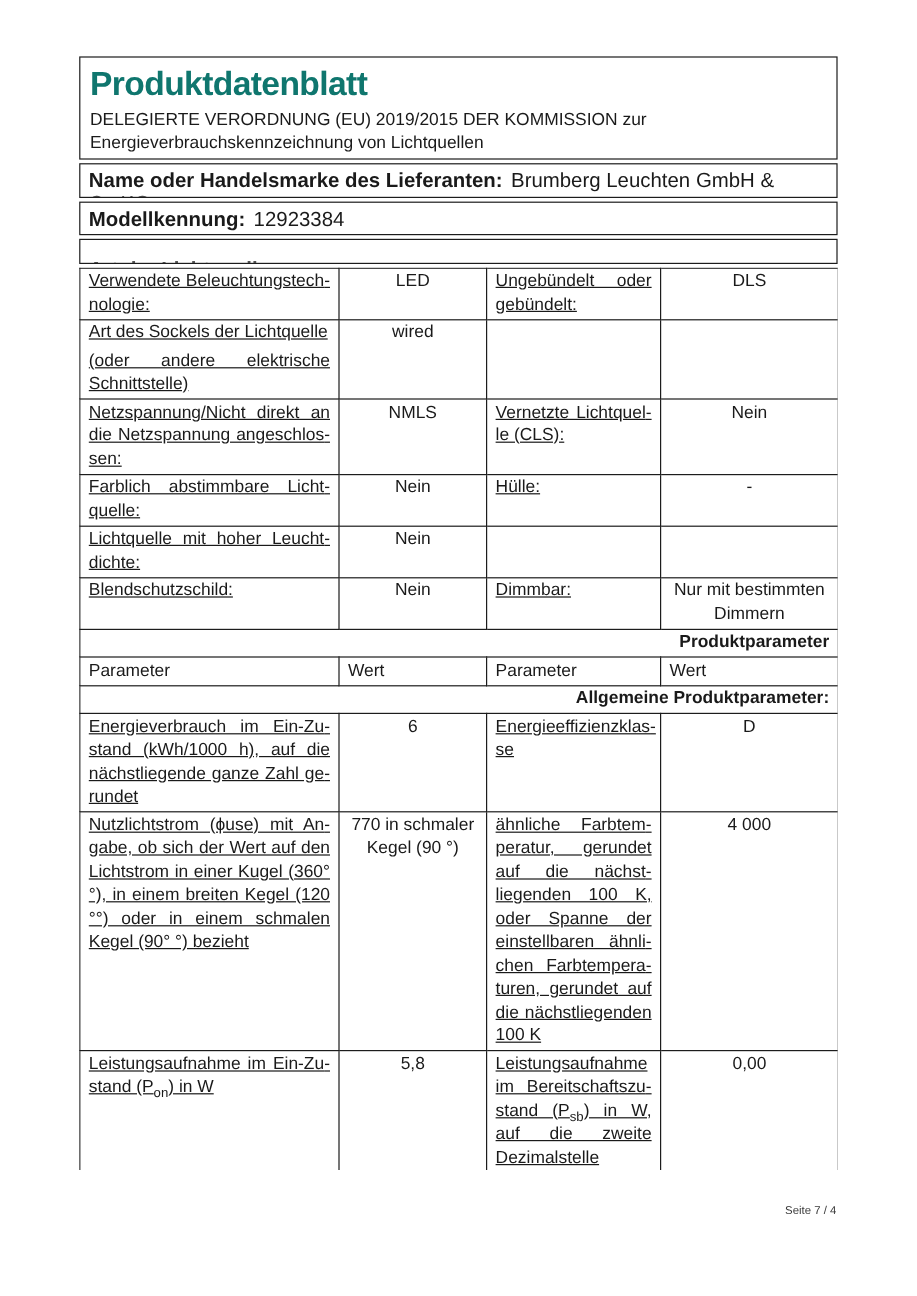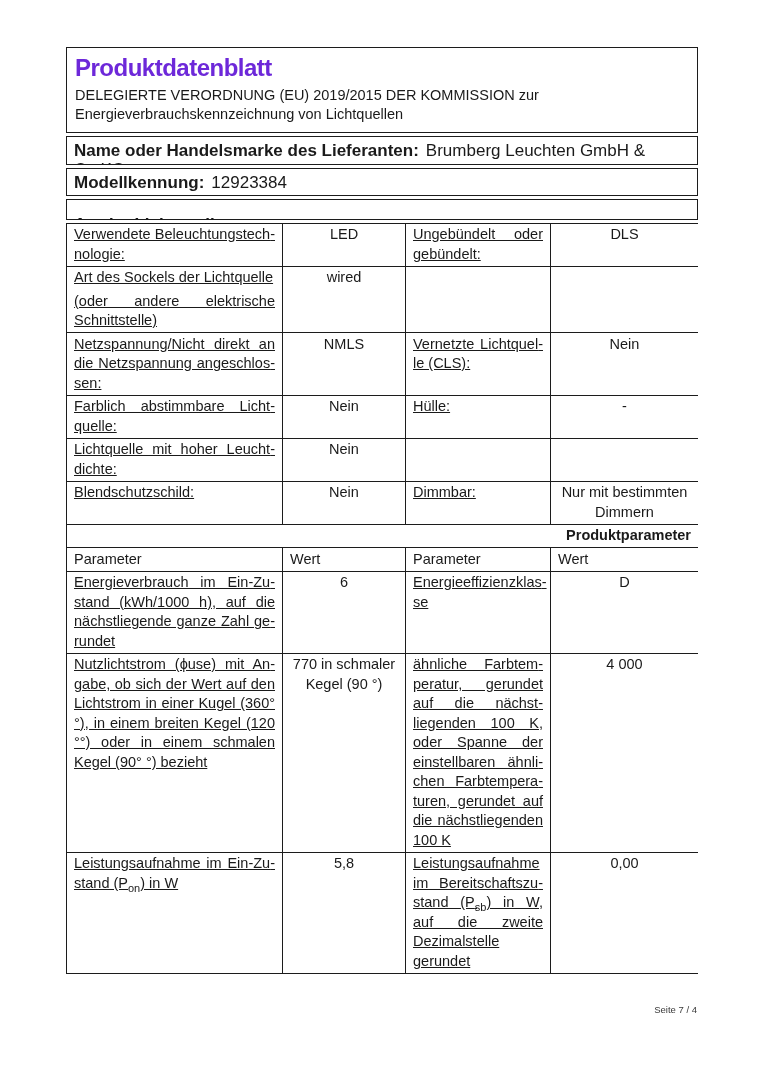--- a/index.html
+++ b/index.html
@@ -17,24 +17,24 @@
     background: #ffffff;
     padding: 47px 66px 0 66px;
     overflow: hidden;
   }
   .title-box {
     border: 1.5px solid #1c1c1c;
     height: 86px;
     padding: 7px 8px 6px 8px;
   }
   .doc-title {
-    font-size: 24px;
+    font-size: 28px;
     font-weight: bold;
     letter-spacing: -0.5px;
-    color: #6d28d9;
+    color: #0f766e;
     line-height: 1.1;
     margin-bottom: 5px;
   }
   .subtitle span { display: block; font-size: 14.5px; line-height: 19px; }
   .info-box {
     border: 1.5px solid #1c1c1c;
     margin-top: 3px;
     padding: 3.5px 7px;
     font-size: 17px;
     line-height: 19px;
@@ -155,20 +155,23 @@
         </tr>
         <tr class="h22">
           <td class="spanrow" colspan="4">Produktparameter</td>
         </tr>
         <tr class="h21">
           <td class="l">Parameter</td>
           <td class="l">Wert</td>
           <td class="l">Parameter</td>
           <td class="l">Wert</td>
         </tr>
+        <tr class="h21">
+          <td class="spanrow" colspan="4">Allgemeine Produktparameter:</td>
+        </tr>
         <tr class="h79">
           <td class="j">Energieverbrauch im Ein-Zu­stand (kWh/1000 h), auf die nächstliegende ganze Zahl ge­rundet</td>
           <td class="c">6</td>
           <td class="j">Energieeffizienzklas­se</td>
           <td class="c">D</td>
         </tr>
         <tr class="h186">
           <td class="j">Nutzlichtstrom (ϕuse) mit An­gabe, ob sich der Wert auf den Lichtstrom in einer Kugel (360° °), in einem breiten Kegel (120 °°) oder in einem schmalen Kegel (90° °) bezieht</td>
           <td class="c">770 in schma­ler Kegel (90 °)</td>
           <td class="j">ähnliche Farbtem­peratur, gerundet auf die nächst­liegenden 100 K, oder Spanne der einstellbaren ähnli­chen Farbtempera­turen, gerundet auf die nächstliegenden 100 K</td>

